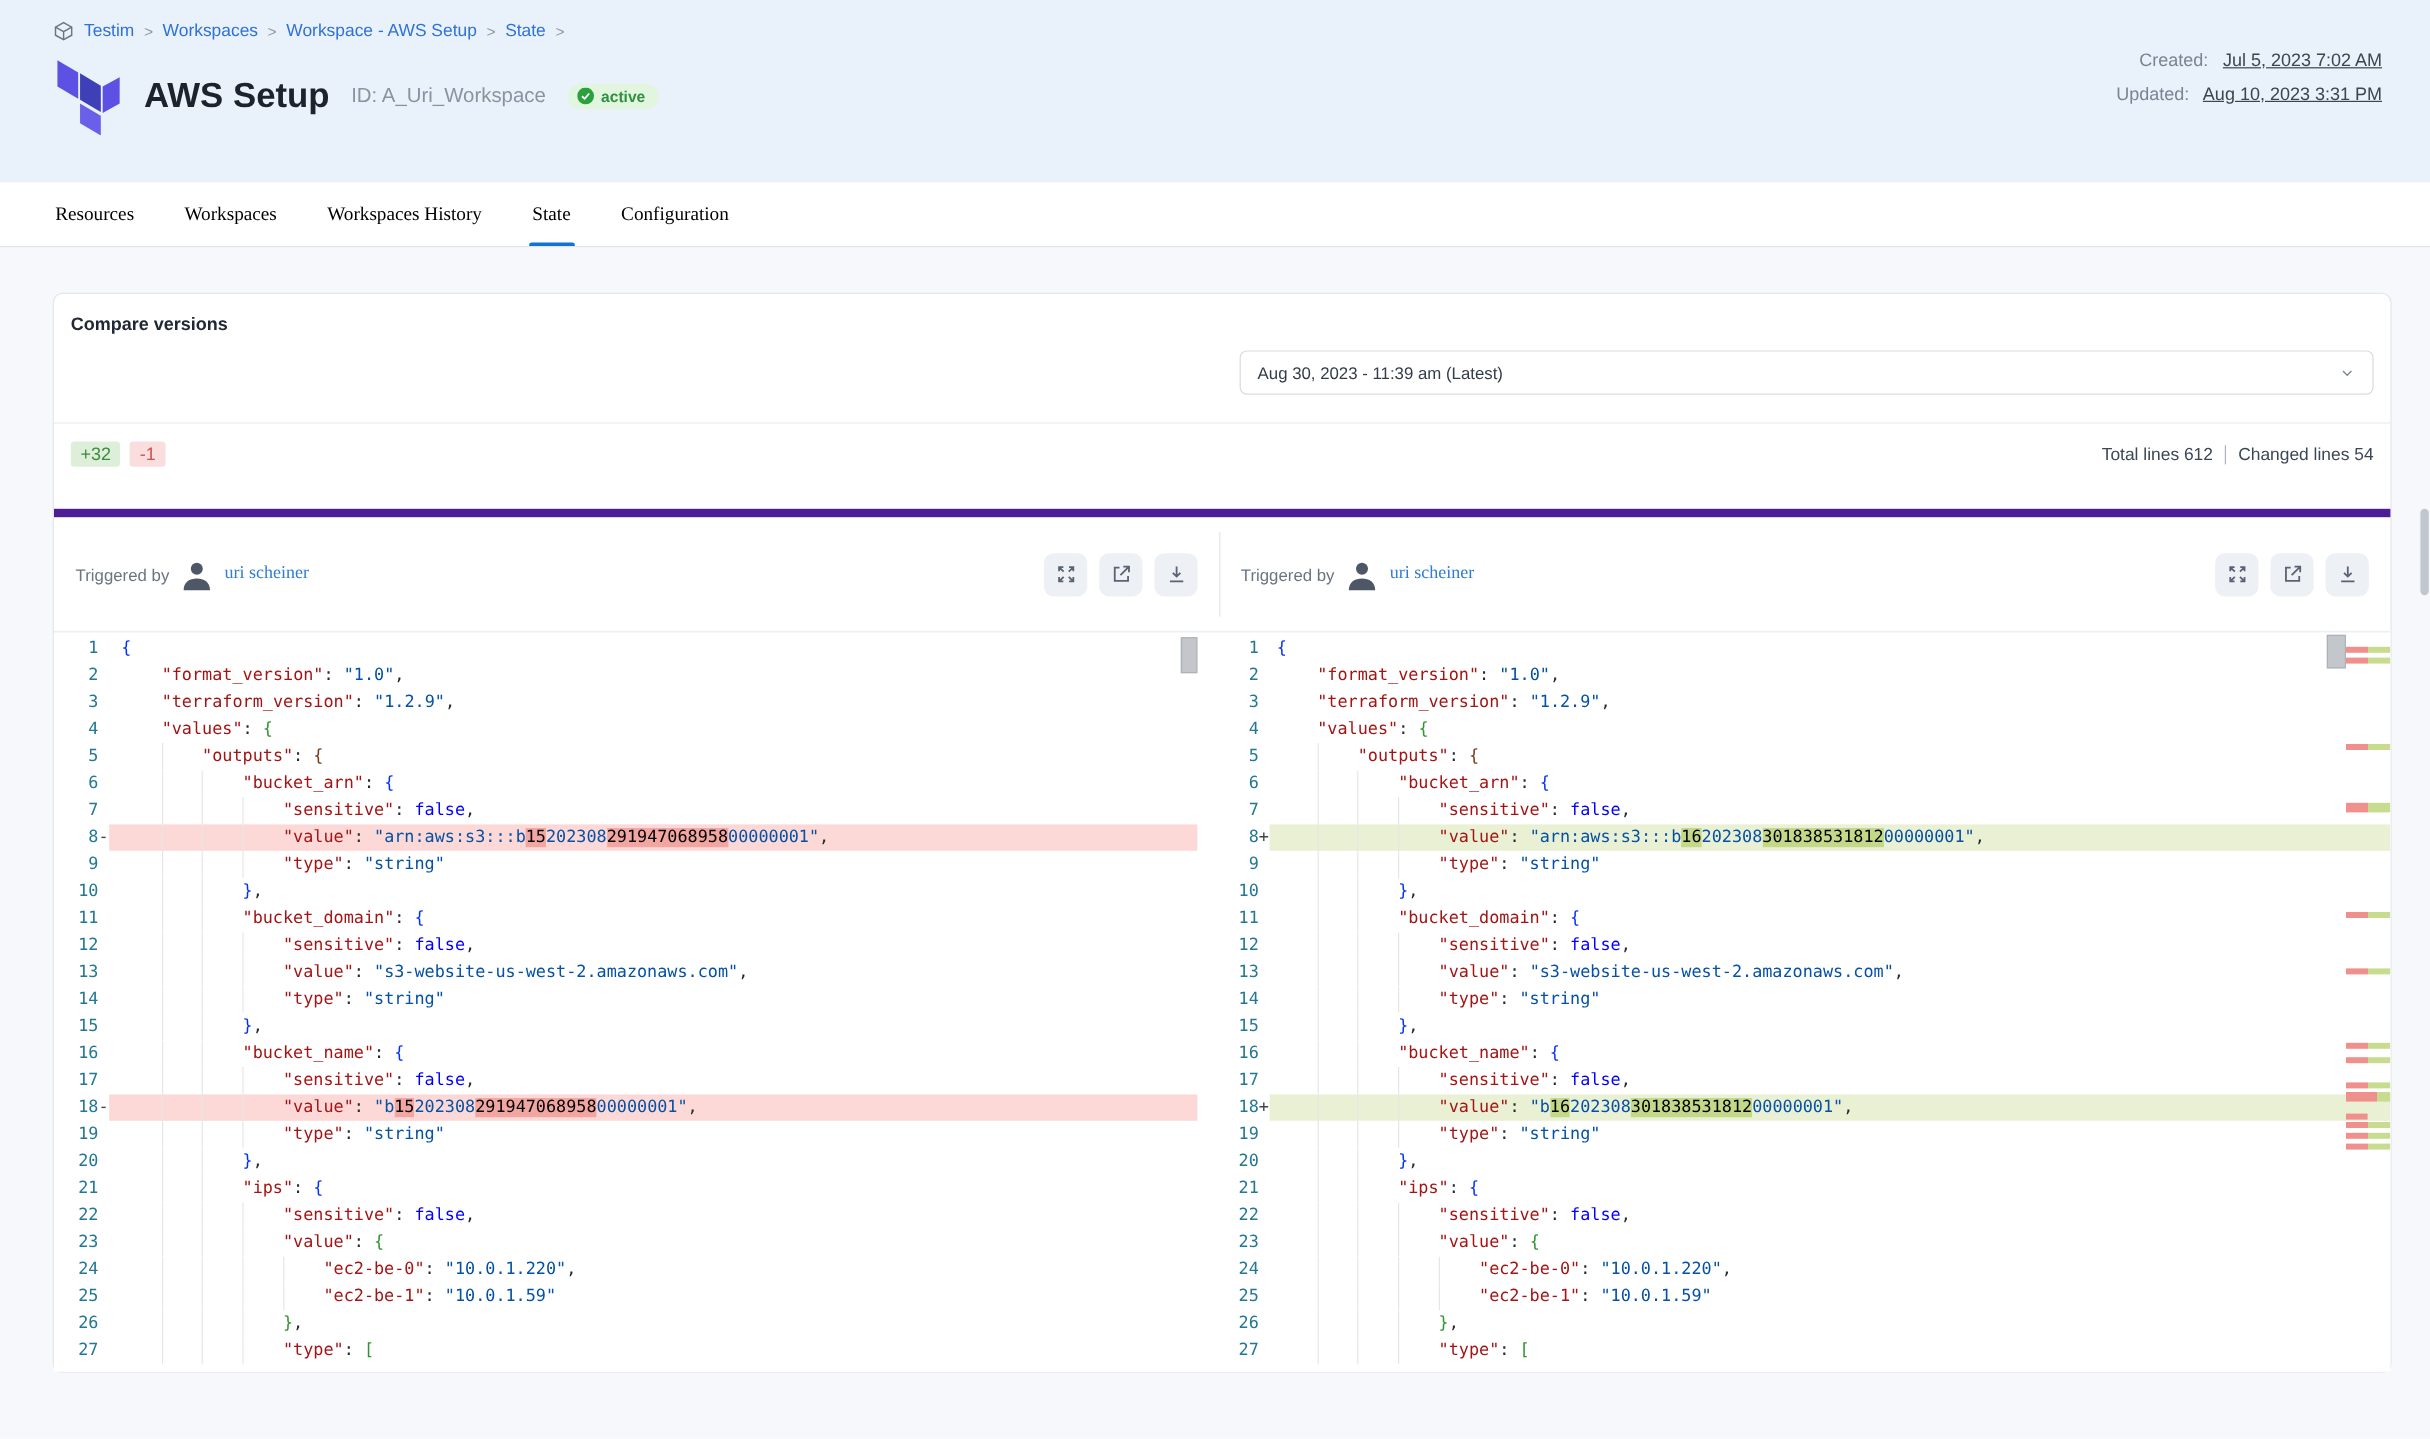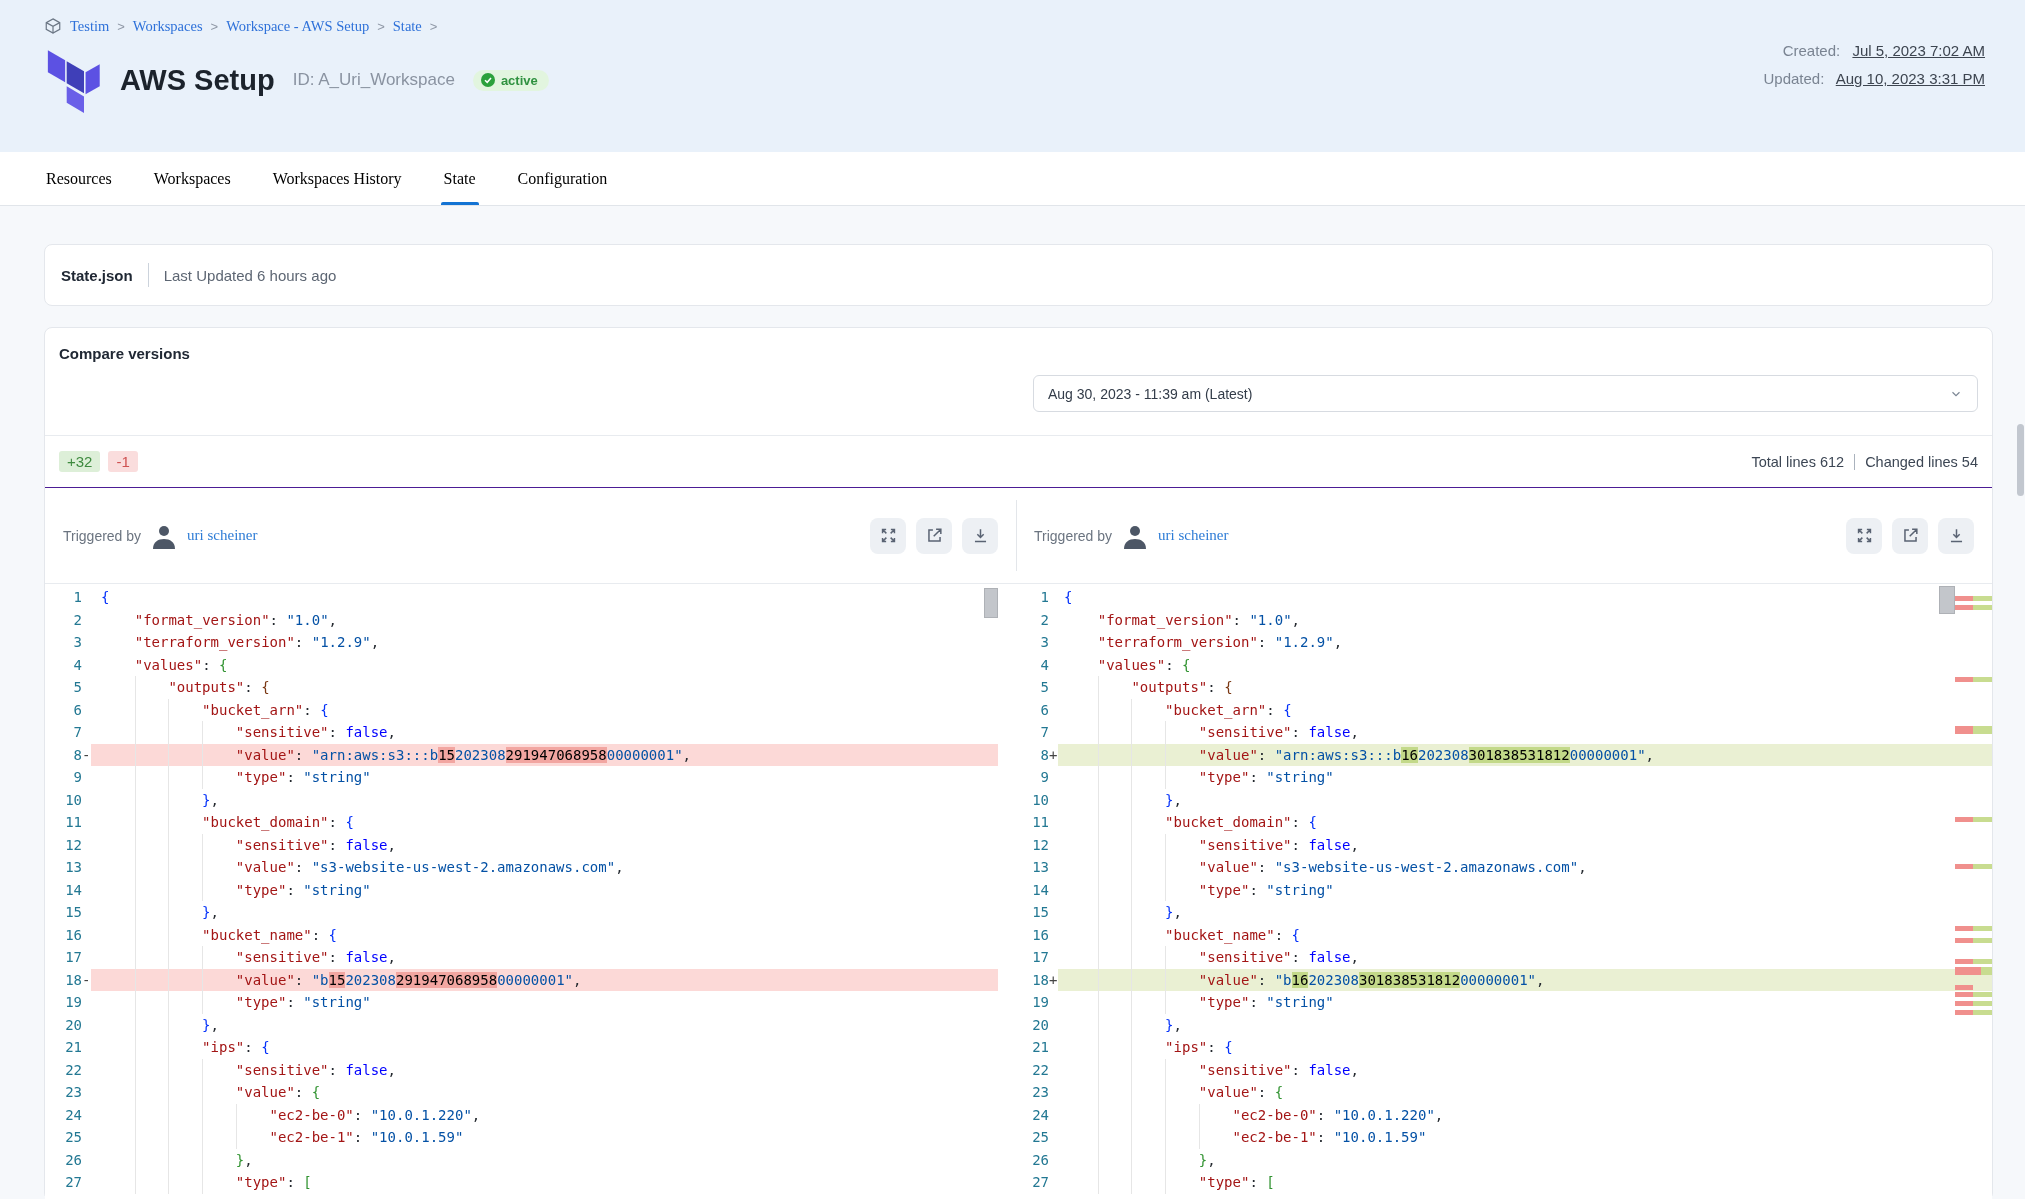--- a/index.html
+++ b/index.html
@@ -1,21 +1,21 @@
 <!DOCTYPE html>
 <html><head>
 <meta charset="utf-8">
 <style>
   html,body{margin:0;padding:0;}
   body{width:2025px;height:1199px;position:relative;overflow:hidden;background:#f6f8fb;
        font-family:"Liberation Sans", sans-serif;-webkit-font-smoothing:antialiased;}
   
   .header{height:152px;background:#e9f1fa;padding-left:44px;position:relative;box-sizing:border-box;}
   .breadcrumb{padding-top:17px;display:flex;align-items:center;gap:8px;font-size:14.5px;}
-  .bc-link{color:#2e71d9;text-decoration:none;cursor:pointer;font-family:Liberation Serif, serif;}
+  .bc-link{color:#2e71d9;text-decoration:none;cursor:pointer;}
   .bc-sep{color:#8f98a6;font-size:13px;}
   .hrow{display:flex;align-items:center;margin-top:12px;gap:18px;}
   .title{font-size:29px;color:#1c232c;font-weight:600;}
   .wsid{font-size:17px;color:#8a93a1;}
   .status-badge{background:#e2f5df;border-radius:12px;padding:3px 11px 3px 8px;display:flex;gap:6px;align-items:center;font-size:13px;color:#2f9140;font-weight:700;}
   .meta{position:absolute;right:40px;top:42px;font-size:15px;}
   .meta-row{margin-bottom:11px;text-align:right;}
   .meta-label{color:#7a8492;margin-right:8px;}
   .meta-value{color:#3d4550;text-decoration:underline;}
   
@@ -34,21 +34,21 @@
   .dds{position:relative;height:37px;}
   .dd{position:absolute;top:0;height:37px;border:1px solid #d7dbe1;border-radius:6px;background:#fff;display:flex;align-items:center;padding:0 14px;font-size:14px;color:#333c49;box-sizing:border-box;cursor:pointer;}
   .dd1{left:0;width:931px;}
   .dd2{left:974px;width:945px;}
   .dd .chev{margin-left:auto;display:flex;}
   .stats{height:51px;border-top:1px solid #e8ebef;display:flex;align-items:center;padding:0 14px;}
   .badge-add{background:#ddefd8;color:#3e8a3f;font-size:15px;padding:2px 8px;border-radius:3px;margin-right:8px;}
   .badge-del{background:#fadddd;color:#cf5252;font-size:15px;padding:2px 8px;border-radius:3px;}
   .totals{margin-left:auto;display:flex;align-items:center;font-size:14.5px;color:#3c4654;gap:10px;}
   .vline{width:1px;height:16px;background:#aab2bd;}
-  .trig{height:95px;border-top:1px solid #4c1d95;display:flex;position:relative;}
+  .trig{height:95px;border-top:7px solid #4c1d95;display:flex;position:relative;margin-top:20px;}
   .trig-half{display:flex;align-items:center;padding:0 18px;gap:10px;box-sizing:border-box;}
   .trig-left{width:971px;flex:none;}
   .trig-right{flex:1;}
   .vdiv{position:absolute;left:971px;top:12px;bottom:12px;width:1px;background:#e3e6ea;}
   .trig-label{color:#6b7480;font-size:14px;}
   .trig-user{color:#2e7cd6;font-size:15px;cursor:pointer;font-family:Liberation Serif, serif;}
   .trig-icons{margin-left:auto;display:flex;gap:10px;}
   .icon-btn{width:36px;height:36px;background:#edf0f4;border-radius:8px;display:flex;align-items:center;justify-content:center;cursor:pointer;}
   
   .code-row{border-top:1px solid #e8ebef;position:relative;height:616px;overflow:hidden;background:#fff;}
@@ -137,25 +137,20 @@
 <div class="tabbar">
   <div class="tab">Resources</div>
   <div class="tab">Workspaces</div>
   <div class="tab">Workspaces History</div>
   <div class="tab active">State</div>
   <div class="tab">Configuration</div>
 </div>
 
 <div class="content">
 
-  <div class="card filebar">
-    <span class="fname">State.json</span>
-    <span class="fsep"></span>
-    <span class="fupd">Last Updated 6 hours ago</span>
-  </div>
 
   <div class="card">
     <div class="cmp-head">
       <div class="cmp-title">Compare versions</div>
       <div class="dds">
         <div class="dd dd2">
           <span>Aug 30, 2023 - 11:39 am (Latest)</span>
           <span class="chev">
             <svg width="14" height="14" viewBox="0 0 24 24" fill="none" stroke="#7c8694" stroke-width="2">
                 <path d="M6 9l6 6 6-6"></path>

